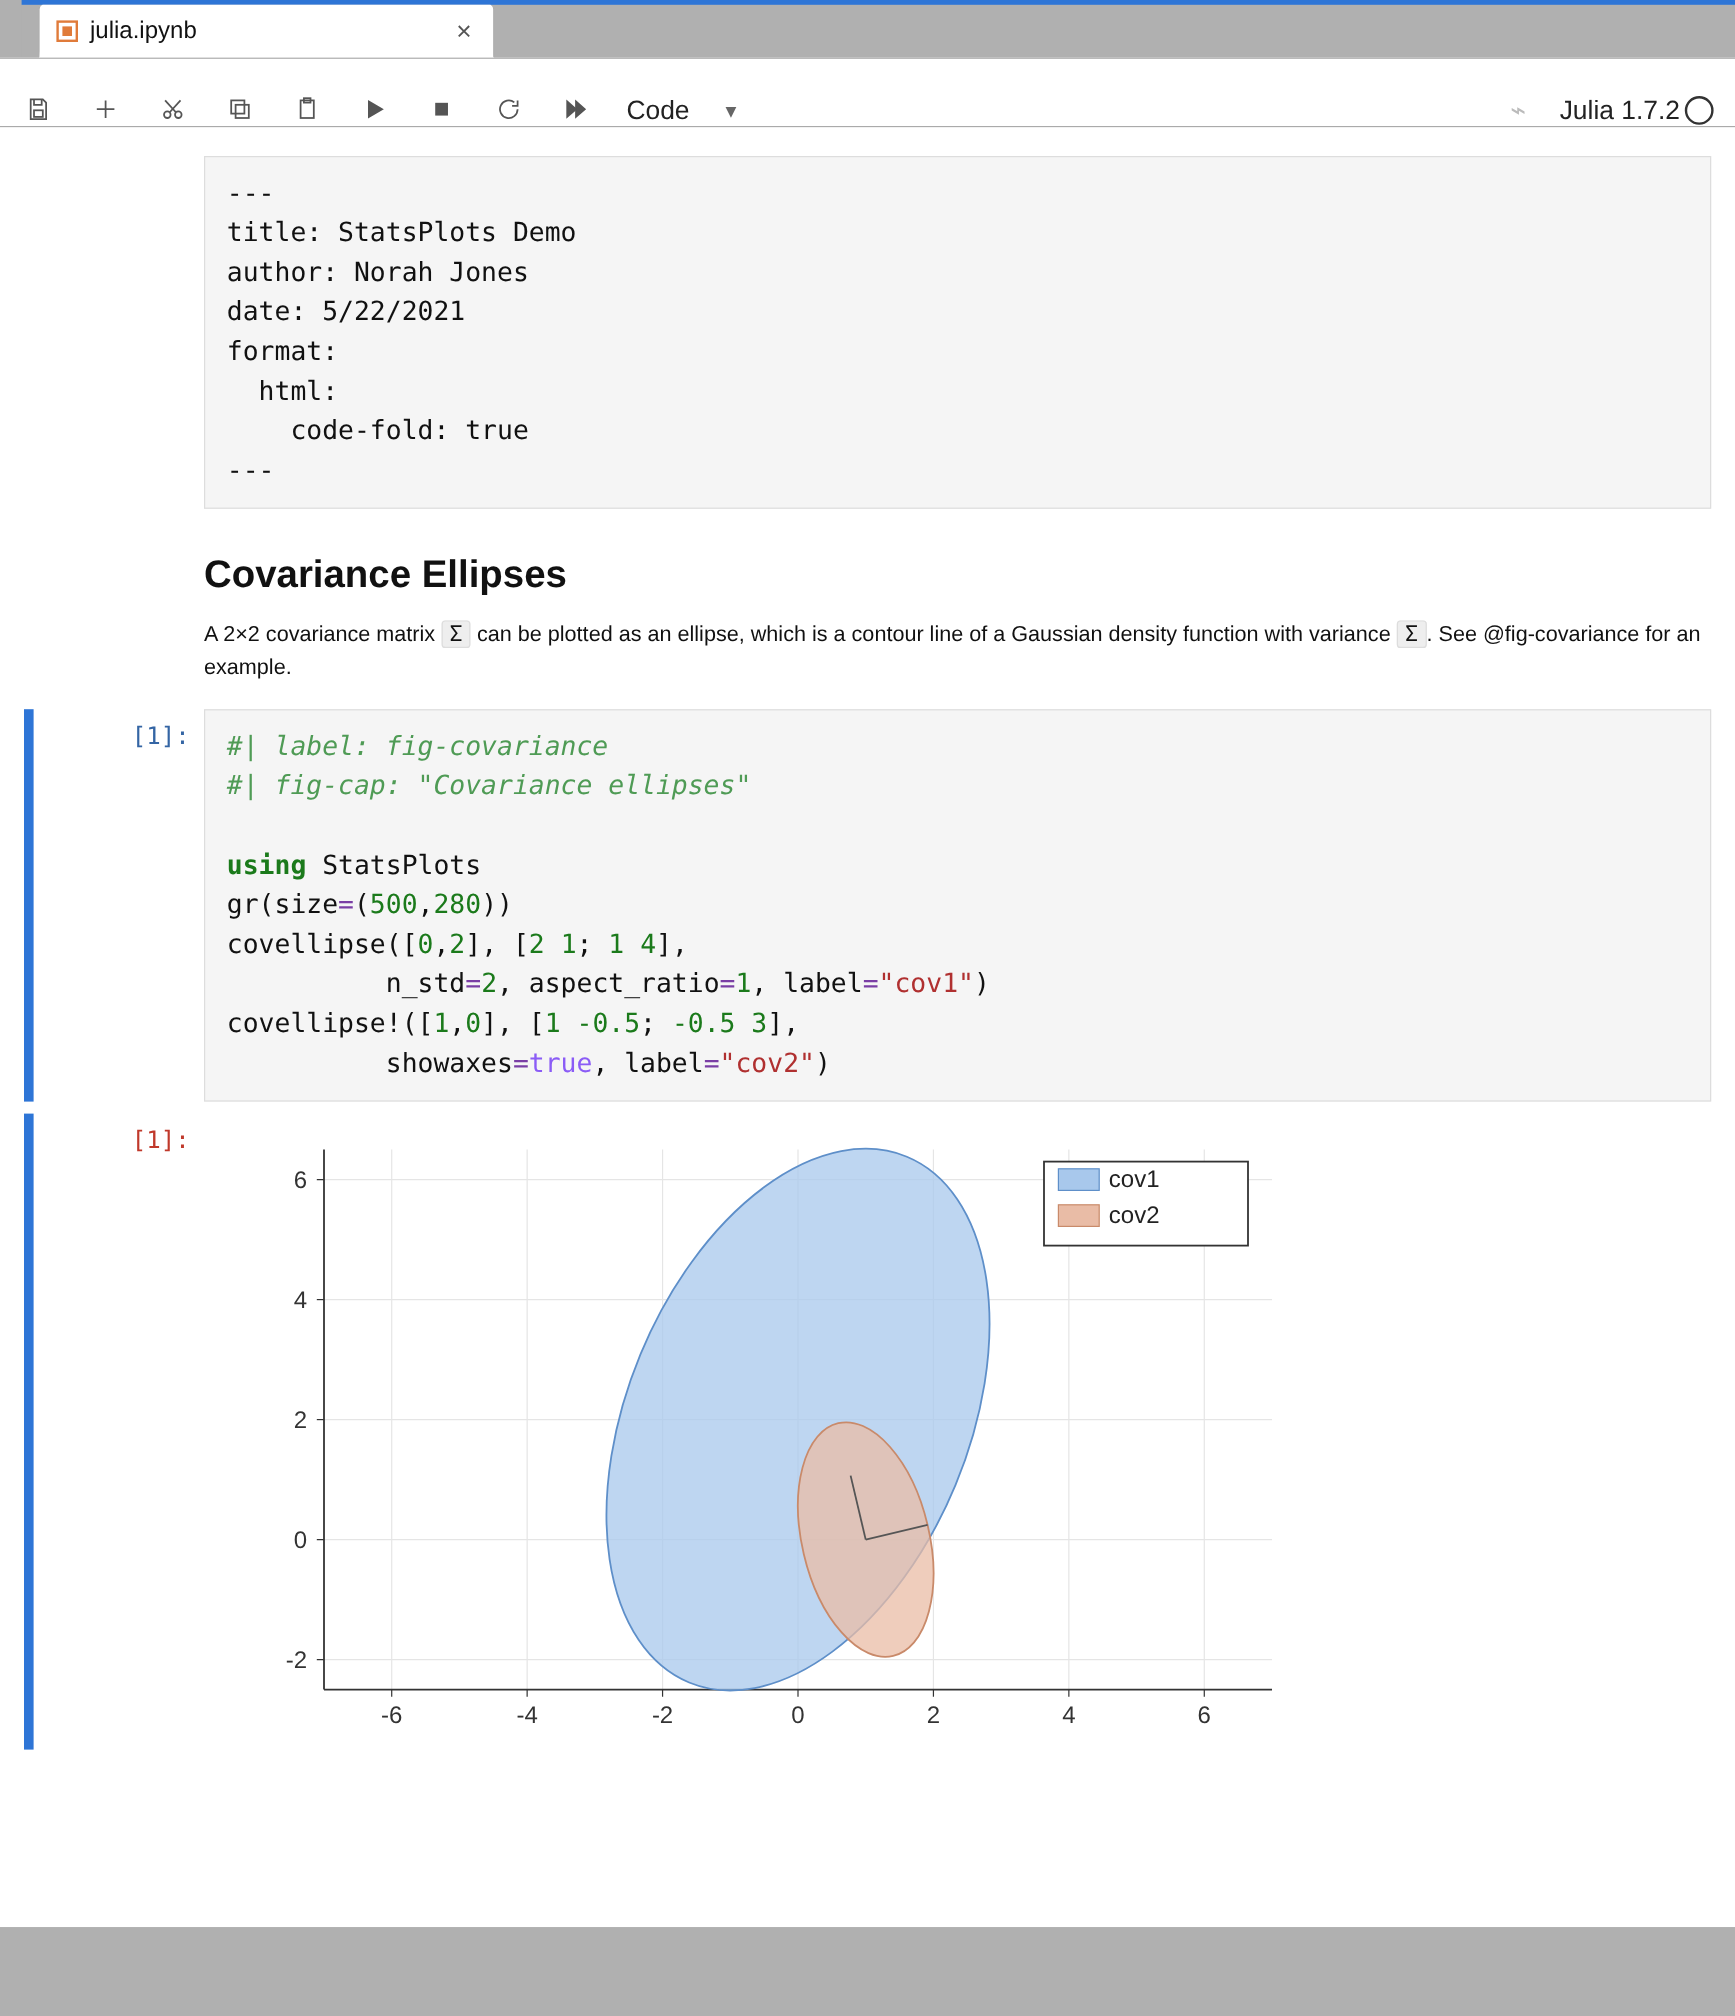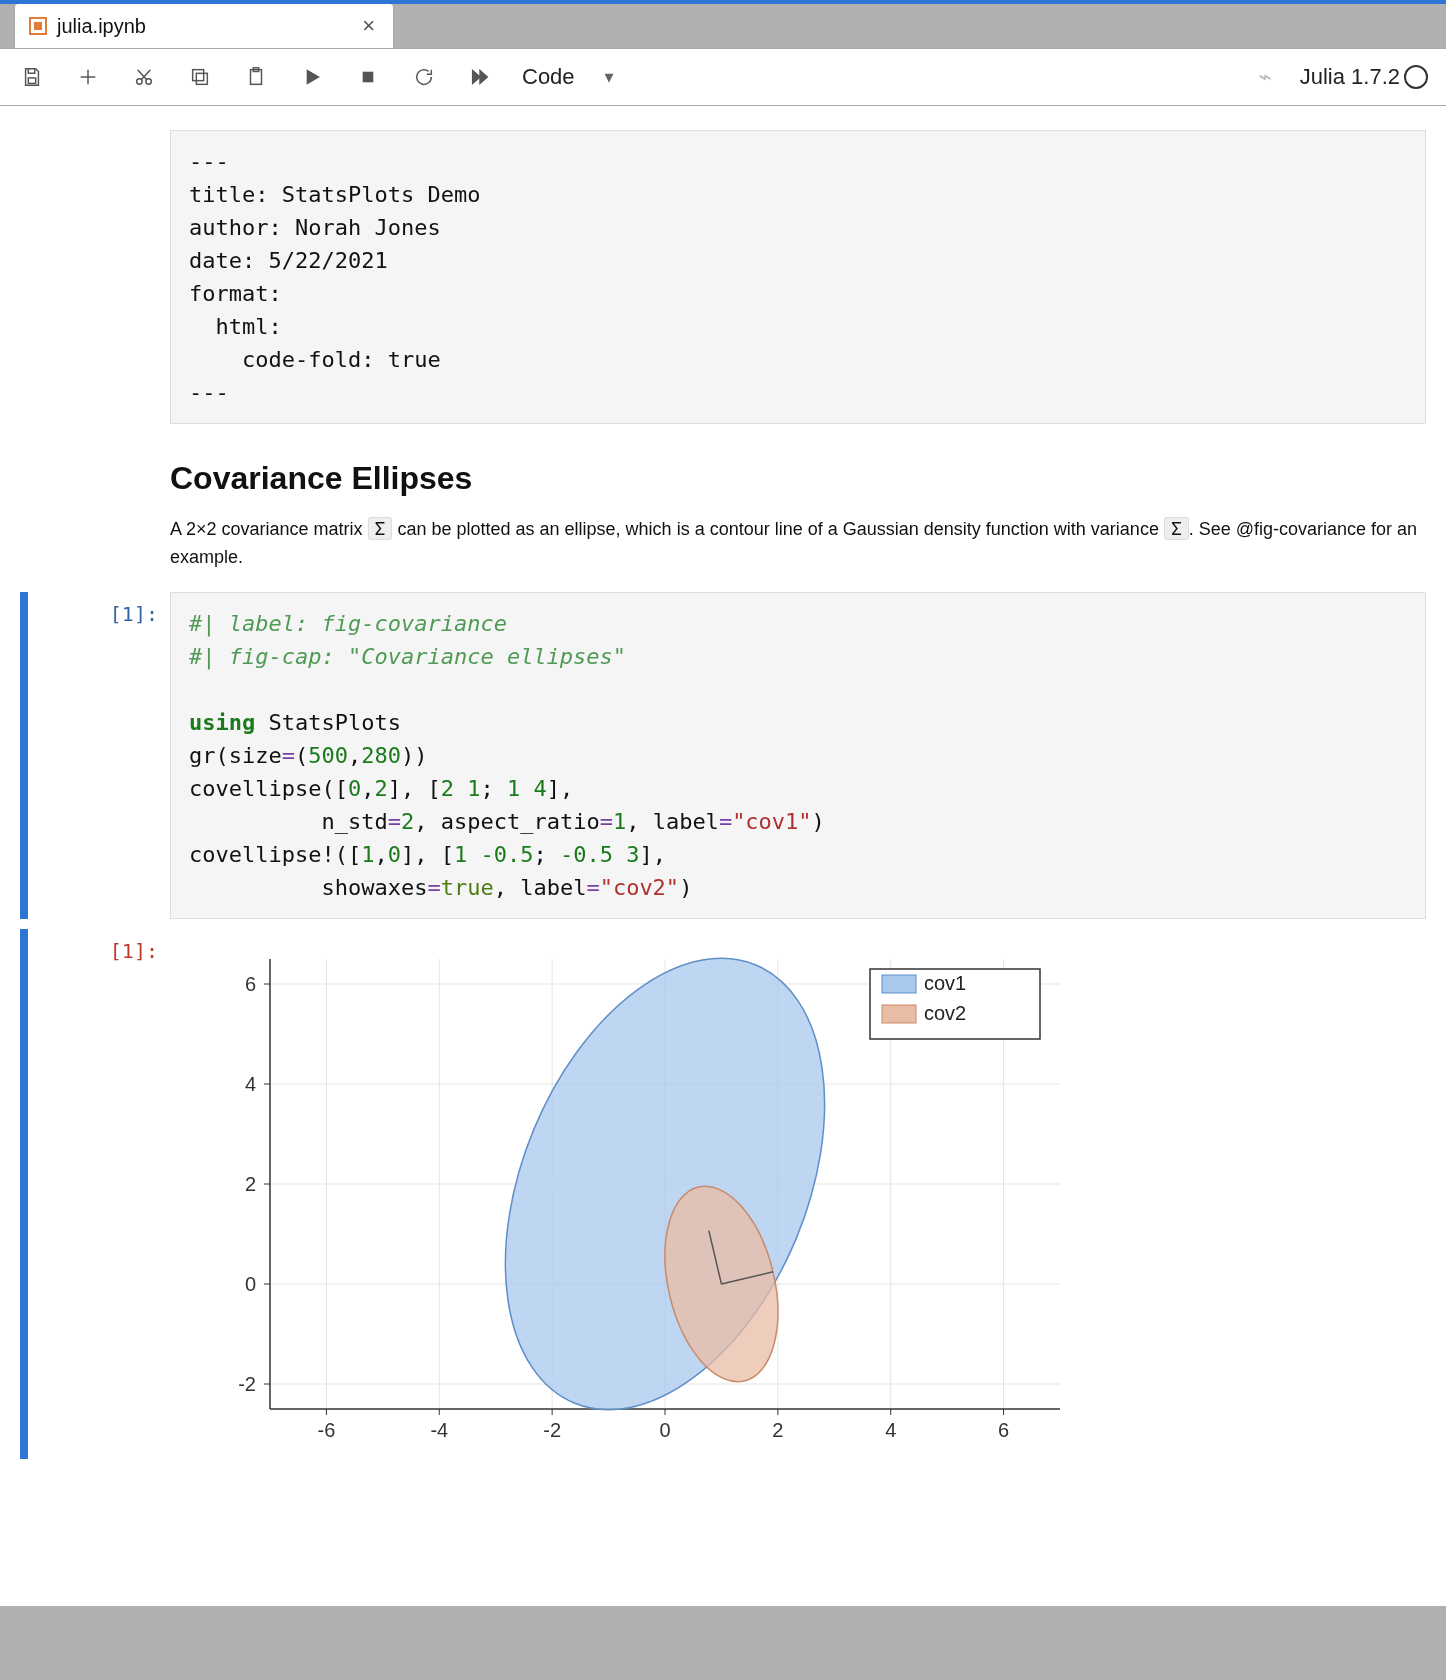--- a/index.html
+++ b/index.html
@@ -17,20 +17,21 @@
   }
   
   .tabbar {
     display: flex;
     align-items: stretch;
     background: #b0b0b0;
     height: 48px;
     border-top: 4px solid #2e75d6;
     box-sizing: border-box;
     padding-left: 14px;
+    margin-left: 18px;
   }
   .tab {
     background: #fff;
     display: flex;
     align-items: center;
     gap: 10px;
     padding: 0 18px 0 14px;
     border: 1px solid #aaa;
     border-bottom: none;
     border-top: none;
@@ -56,21 +57,21 @@
     content:""; position:absolute; left:3px; top:3px; width:8px; height:8px; background:#e07b3a;
   }
 
   
   .toolbar {
     background:#fff;
     border:1px solid #aaa;
     border-left:none; border-right:none;
     height:56px;
     display:flex;
-    align-items:center;
+    align-items:flex-end;
     padding:0 18px;
     gap:28px;
     font-size:22px;
     color:#555;
   }
   .toolbar .tbtn { cursor:pointer; display:flex; align-items:center; justify-content:center; width:28px; height:28px; }
   .toolbar .spacer { flex:1; }
   .celltype {
     display:flex; align-items:center; gap:30px; font-size:22px; color:#222;
   }
@@ -137,21 +138,21 @@
   .sigma {
     background:#eee; border:1px solid #ddd; border-radius:3px; padding:0 6px; font-family: ui-monospace, monospace;
   }
 
   
   .tok-comment{ color:#4f9b55; font-style:italic; }
   .tok-kw{ color:#1b7a1b; font-weight:700;margin-top:44px; }
   .tok-num{ color:#1b7a1b; }
   .tok-op{ color:#7a3ea5; }
   .tok-str{ color:#b03030; }
-  .tok-bool{ color:#4d7c0f; }
+  .tok-bool{ color:#8b5cf6; }
 
   
   .plot-wrap {
     padding: 10px 0 0 30px;
   }
   .plot-wrap svg { display:block; }
 
 </style>
 </head>
 <body>

